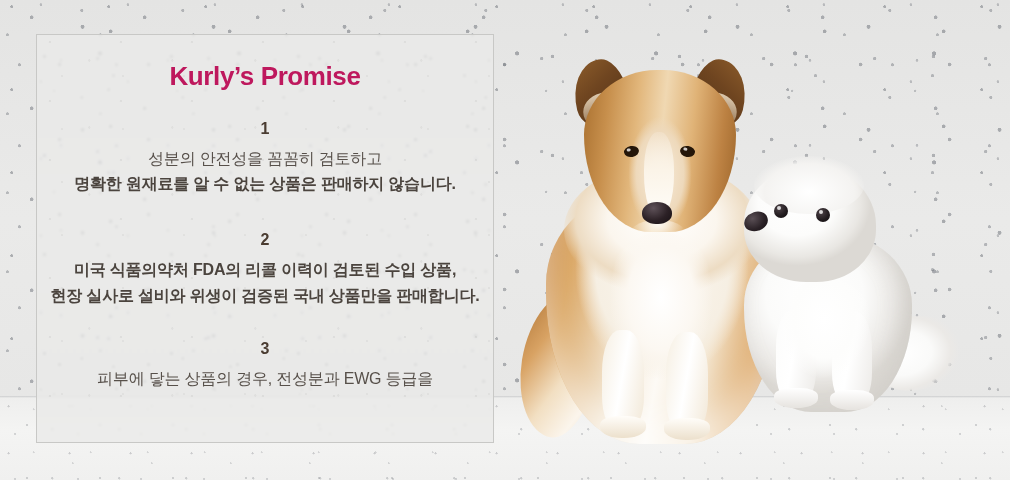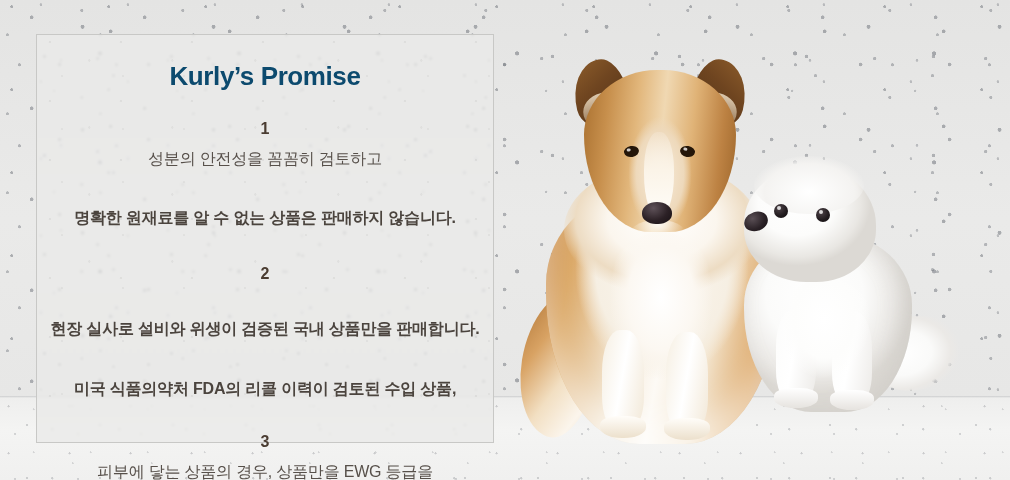--- a/index.html
+++ b/index.html
@@ -212,21 +212,21 @@
     display: flex;
     flex-direction: column;
     align-items: center;
     padding-top: 27px;
   }
 
   .card-title {
     font-size: 26px;
     font-weight: 700;
     letter-spacing: -.4px;
-    color: #0c4a6e;
+    color: #be185d;
     line-height: 1.1;
   }
 
   .promise { width: 100%; text-align: center; }
   .promise-1 { margin-top: 29px; }
   .promise-2 { margin-top: 34px; }
   .promise-3 { margin-top: 32px; }
 
   .p-num {
     font-size: 16px;
@@ -234,21 +234,21 @@
     color: #4a3c31;
     line-height: 1.1;
     margin-bottom: 9px;
   }
   .p-line {
     font-size: 16px;
     color: #57504a;
     line-height: 1.58;
     letter-spacing: -.2px;
   }
-  .p-line.bold { font-weight: 700; color: #4b443e; margin-top: 34px; }
+  .p-line.bold { font-weight: 700; color: #4b443e; }
 
   
   .card::before {
     content: "";
     position: absolute; inset: 0;
     background-image:
       radial-gradient(circle at 18% 12%, rgba(160,160,158,.16) 0 1px, transparent 1.4px),
       radial-gradient(circle at 63% 38%, rgba(160,160,158,.13) 0 1px, transparent 1.4px),
       radial-gradient(circle at 41% 77%, rgba(160,160,158,.12) 0 1px, transparent 1.4px);
     background-size: 71px 59px, 83px 67px, 61px 53px;
@@ -312,24 +312,24 @@
     <div class="card-title">Kurly’s Promise</div>
 
     <div class="promise promise-1">
       <div class="p-num">1</div>
       <div class="p-line">성분의 안전성을 꼼꼼히 검토하고</div>
       <div class="p-line bold">명확한 원재료를 알 수 없는 상품은 판매하지 않습니다.</div>
     </div>
 
     <div class="promise promise-2">
       <div class="p-num">2</div>
+      <div class="p-line bold">미국 식품의약처 FDA의 리콜 이력이 검토된 수입 상품,</div>
       <div class="p-line bold">현장 실사로 설비와 위생이 검증된 국내 상품만을 판매합니다.</div>
-      <div class="p-line bold">미국 식품의약처 FDA의 리콜 이력이 검토된 수입 상품,</div>
     </div>
 
     <div class="promise promise-3">
       <div class="p-num">3</div>
-      <div class="p-line">피부에 닿는 상품의 경우, 상품만을 EWG 등급을</div>
+      <div class="p-line">피부에 닿는 상품의 경우, 전성분과 EWG 등급을</div>
     </div>
 
   </div>
 
 </div>
 
 </body></html>

